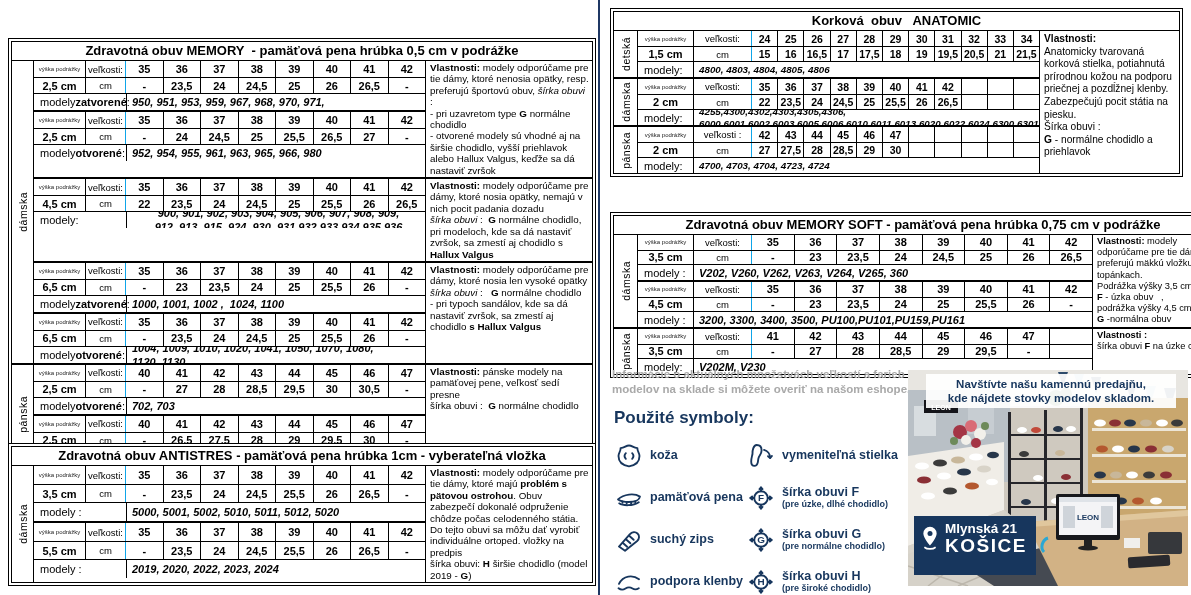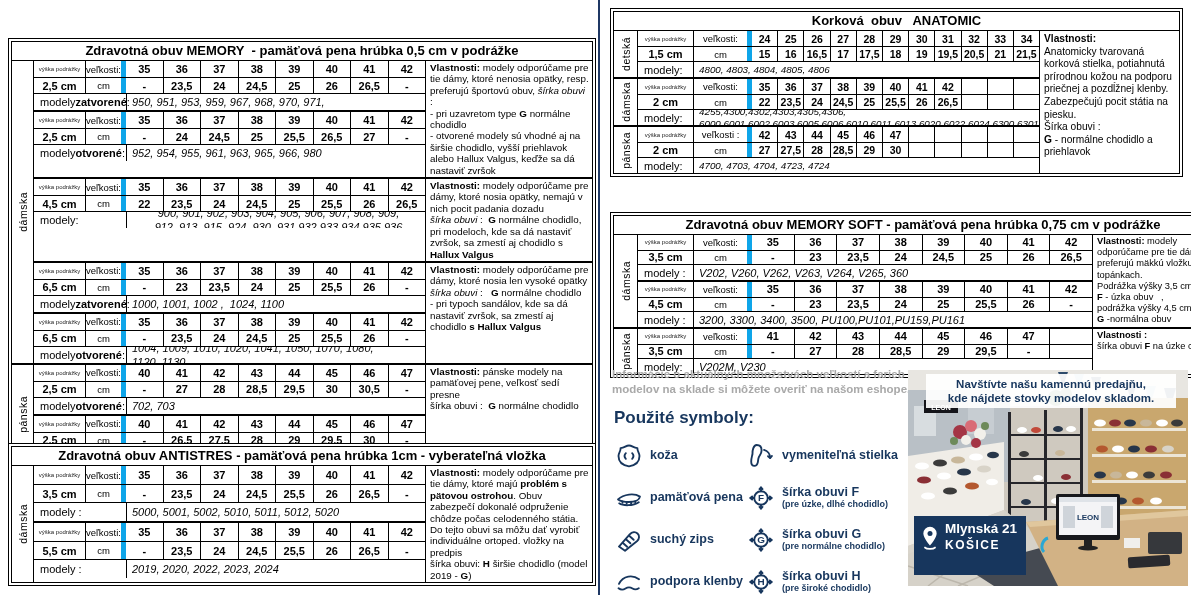--- a/index.html
+++ b/index.html
@@ -19,33 +19,33 @@
   .glabel{width:22px;border-right:1px solid #000;display:flex;align-items:center;justify-content:center;flex:none}
   .glabel span{writing-mode:vertical-rl;transform:rotate(180deg);font-size:10.5px;letter-spacing:.5px}
   .gbands{flex:1;display:flex;flex-direction:column;min-width:0}
   .tband{display:flex;flex:1}
   .tband + .tband{border-top:2px solid #000}
   .bblocks{flex:1;display:flex;flex-direction:column;min-width:0}
   .tblock + .tblock{border-top:2px solid #000}
   .trow{display:flex}
   .trow + .trow{border-top:1px solid #000}
   .c1{width:52px;flex:none;border-right:1px solid #000;display:flex;align-items:center;justify-content:center;text-align:center}
-  .c2{width:40px;flex:none;border-right:5px solid #0ea5e9;display:flex;align-items:center;justify-content:center}
+  .c2{width:40px;flex:none;border-right:1px solid #0ea5e9;display:flex;align-items:center;justify-content:center}
   .cn{flex:1;min-width:0;border-right:1px solid #000;display:flex;align-items:center;justify-content:center;
     font-weight:bold;font-size:11px}
   .trow .cn:last-child{border-right:none}
   .small{font-size:6px;color:#222;line-height:6px}
   .hh{font-weight:bold;font-size:11px}
   .lab{font-size:9.5px}
   .mrow{min-height:17px}
   .mlabel{flex:none;border-right:1px solid #000;display:flex;align-items:center;padding-left:6px;font-size:11px}
   .w2{width:93px}
   .w1{width:56px}
   .mvals{flex:1;min-width:0;display:flex;align-items:center;padding-left:5px;
-    font-style:italic;font-weight:normal;font-size:11px;white-space:pre;line-height:14px;overflow:hidden}
+    font-style:italic;font-weight:bold;font-size:11px;white-space:pre;line-height:14px;overflow:hidden}
   .mvals.center{justify-content:center;text-align:center}
   .bnote,.tnote{width:167px;flex:none;border-left:1px solid #000;padding:1px 3px 1px 4px;
     font-size:9.8px;line-height:11.4px;white-space:pre-wrap;overflow:hidden}
   .b{font-weight:bold}
   .i{font-style:italic}
 
   
   .t-mem{left:8px;top:38px;width:588px}
   .t-mem .trow{height:16px}
   .t-ant{left:8px;top:443px;width:588px}
@@ -86,21 +86,21 @@
 
   
   .photo{position:absolute;left:908px;top:370px;width:280px;height:216px;overflow:hidden;background:#cfc9bf}
   .photo svg.scene{position:absolute;left:0;top:0}
   .caption{position:absolute;left:18px;top:4px;width:250px;background:rgba(255,255,255,.93);
     padding:3px 0;text-align:center;color:#17365d;font-weight:bold;font-size:11.5px;line-height:14px}
   .badge{position:absolute;left:6px;top:146px;background:#17365d;color:#fff;
     padding:5px 9px 21px 6px;display:flex;align-items:center;gap:5px}
   .badge .pin{width:20px;height:26px;flex:none}
   .badge .l1{font-weight:bold;font-size:13.5px;line-height:16px}
-  .badge .l2{font-weight:bold;font-size:12px;line-height:17px;letter-spacing:1.5px}
+  .badge .l2{font-weight:bold;font-size:19px;line-height:17px;letter-spacing:1.5px}
 </style>
 </head>
 <body>
 
 <div class="divider"></div>
 
 <div class="xtable t-mem">
     <div class="tinner">
       <div class="ttitle">Zdravotná obuv MEMORY  - pamäťová pena hrúbka 0,5 cm v podrážke</div>
       <div class="tbody2">

